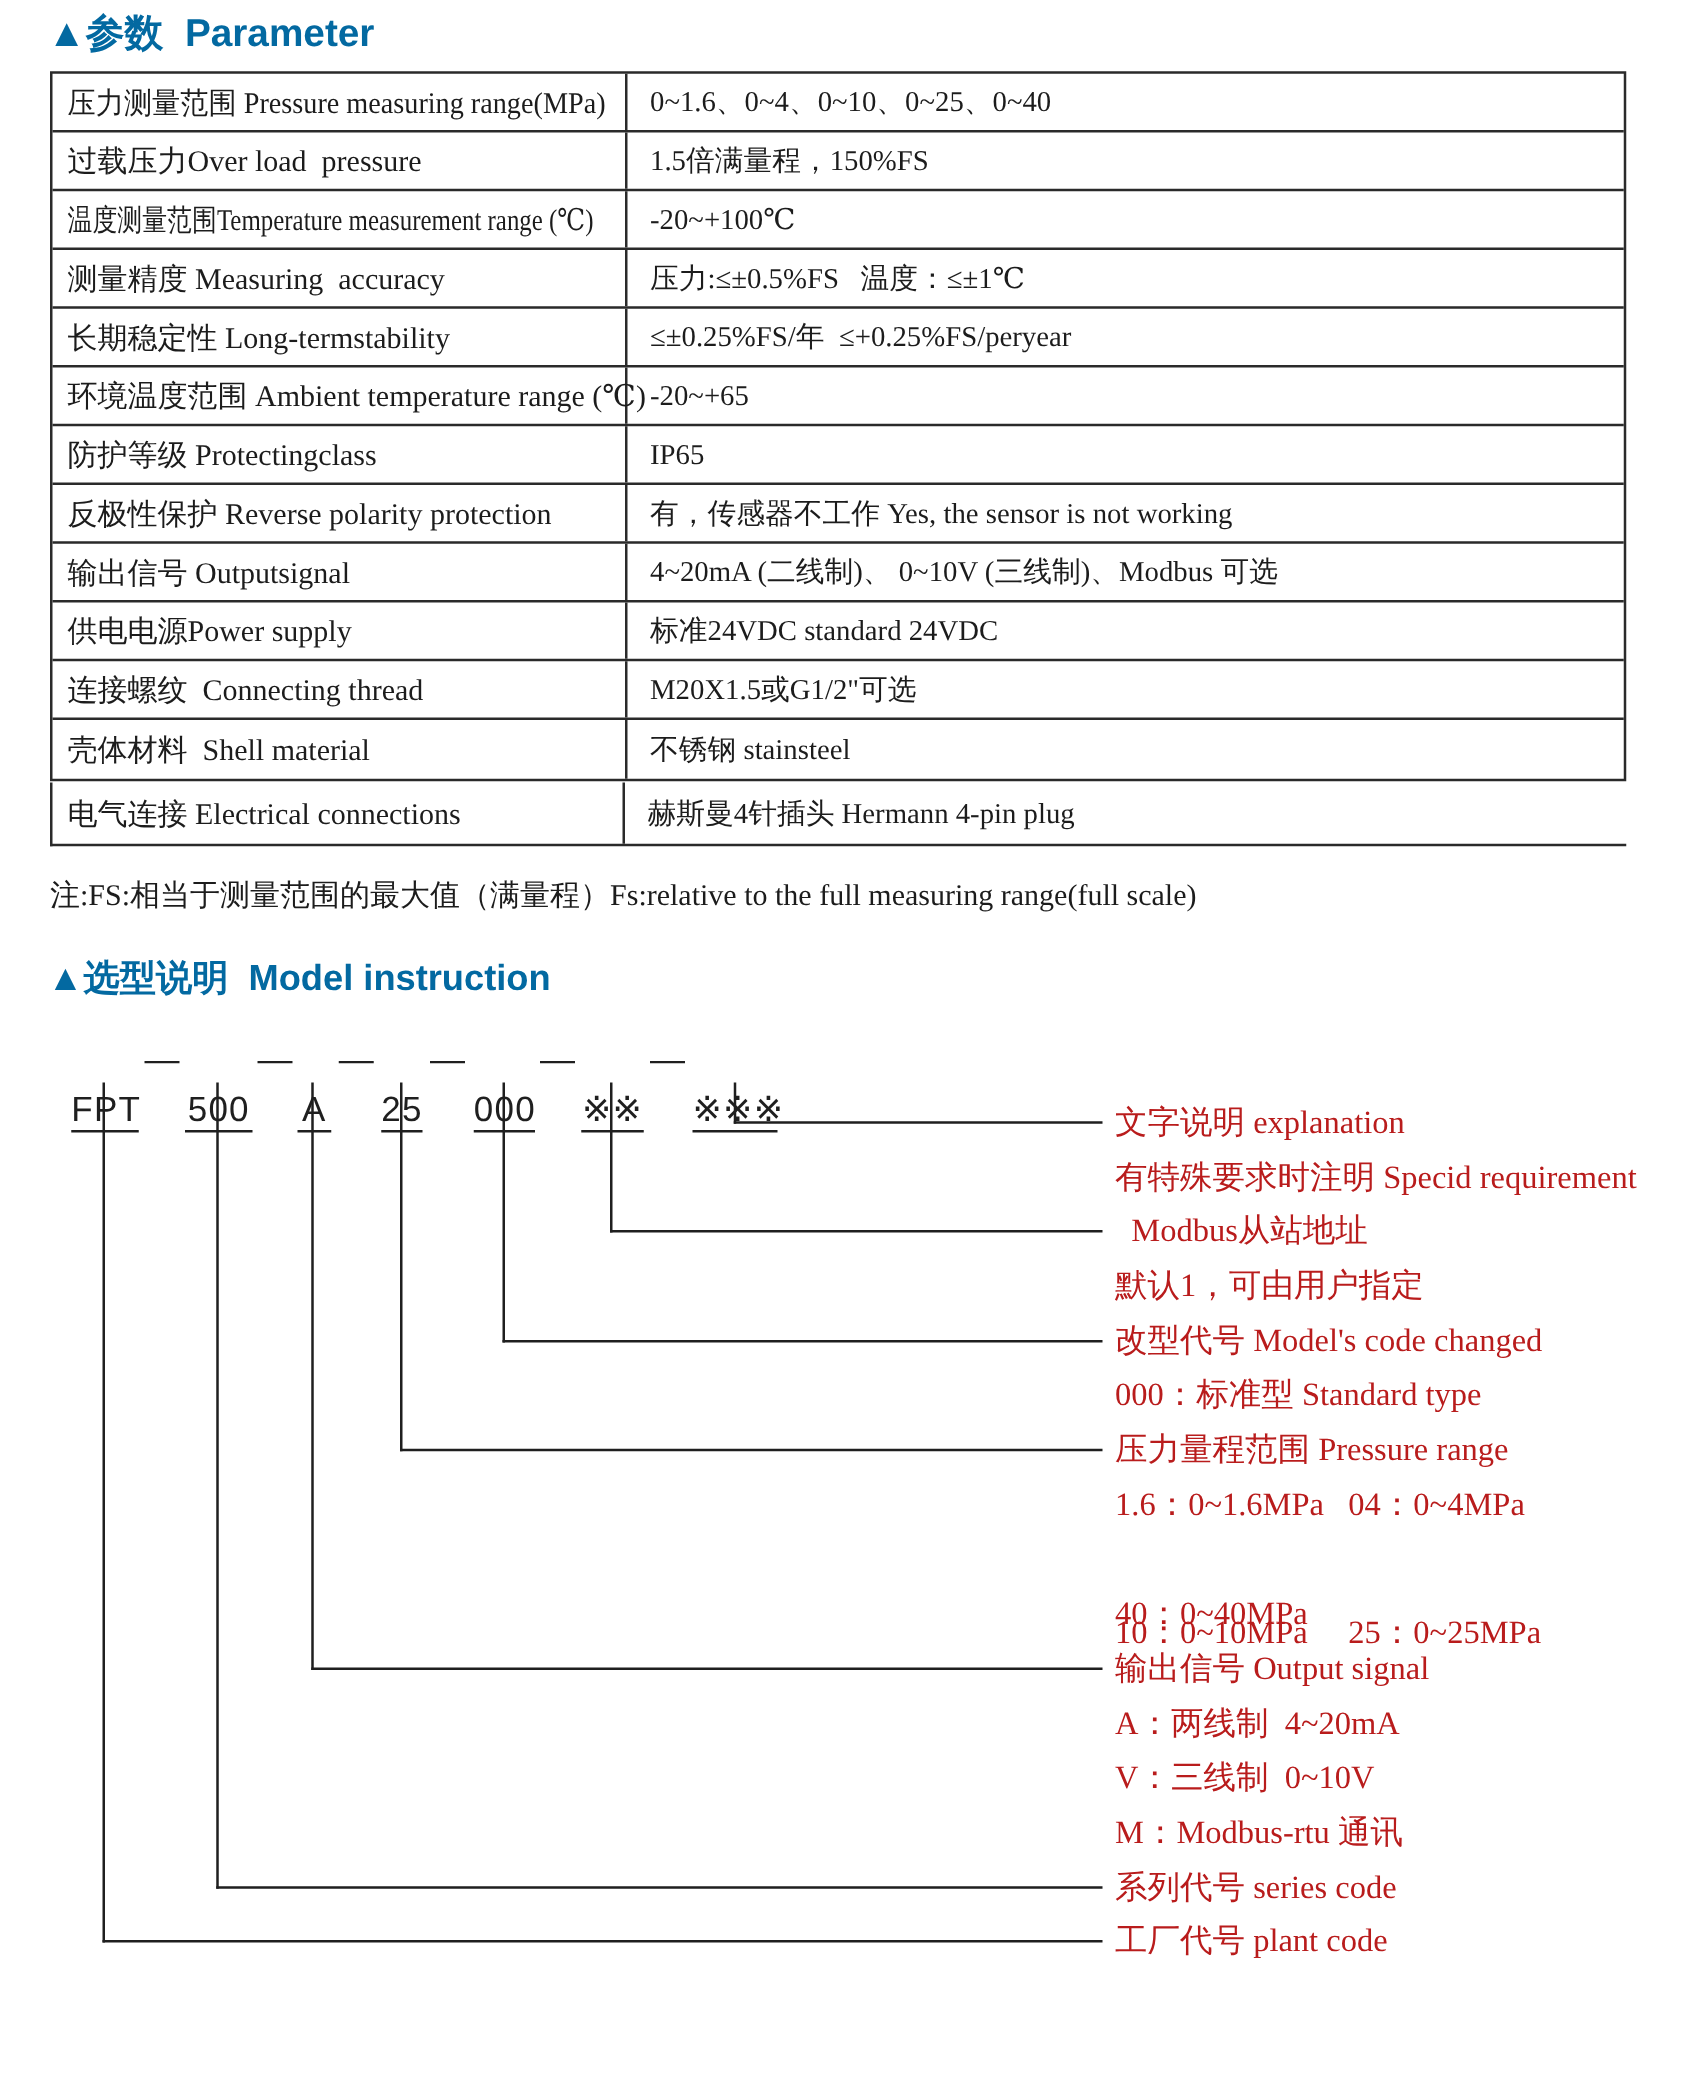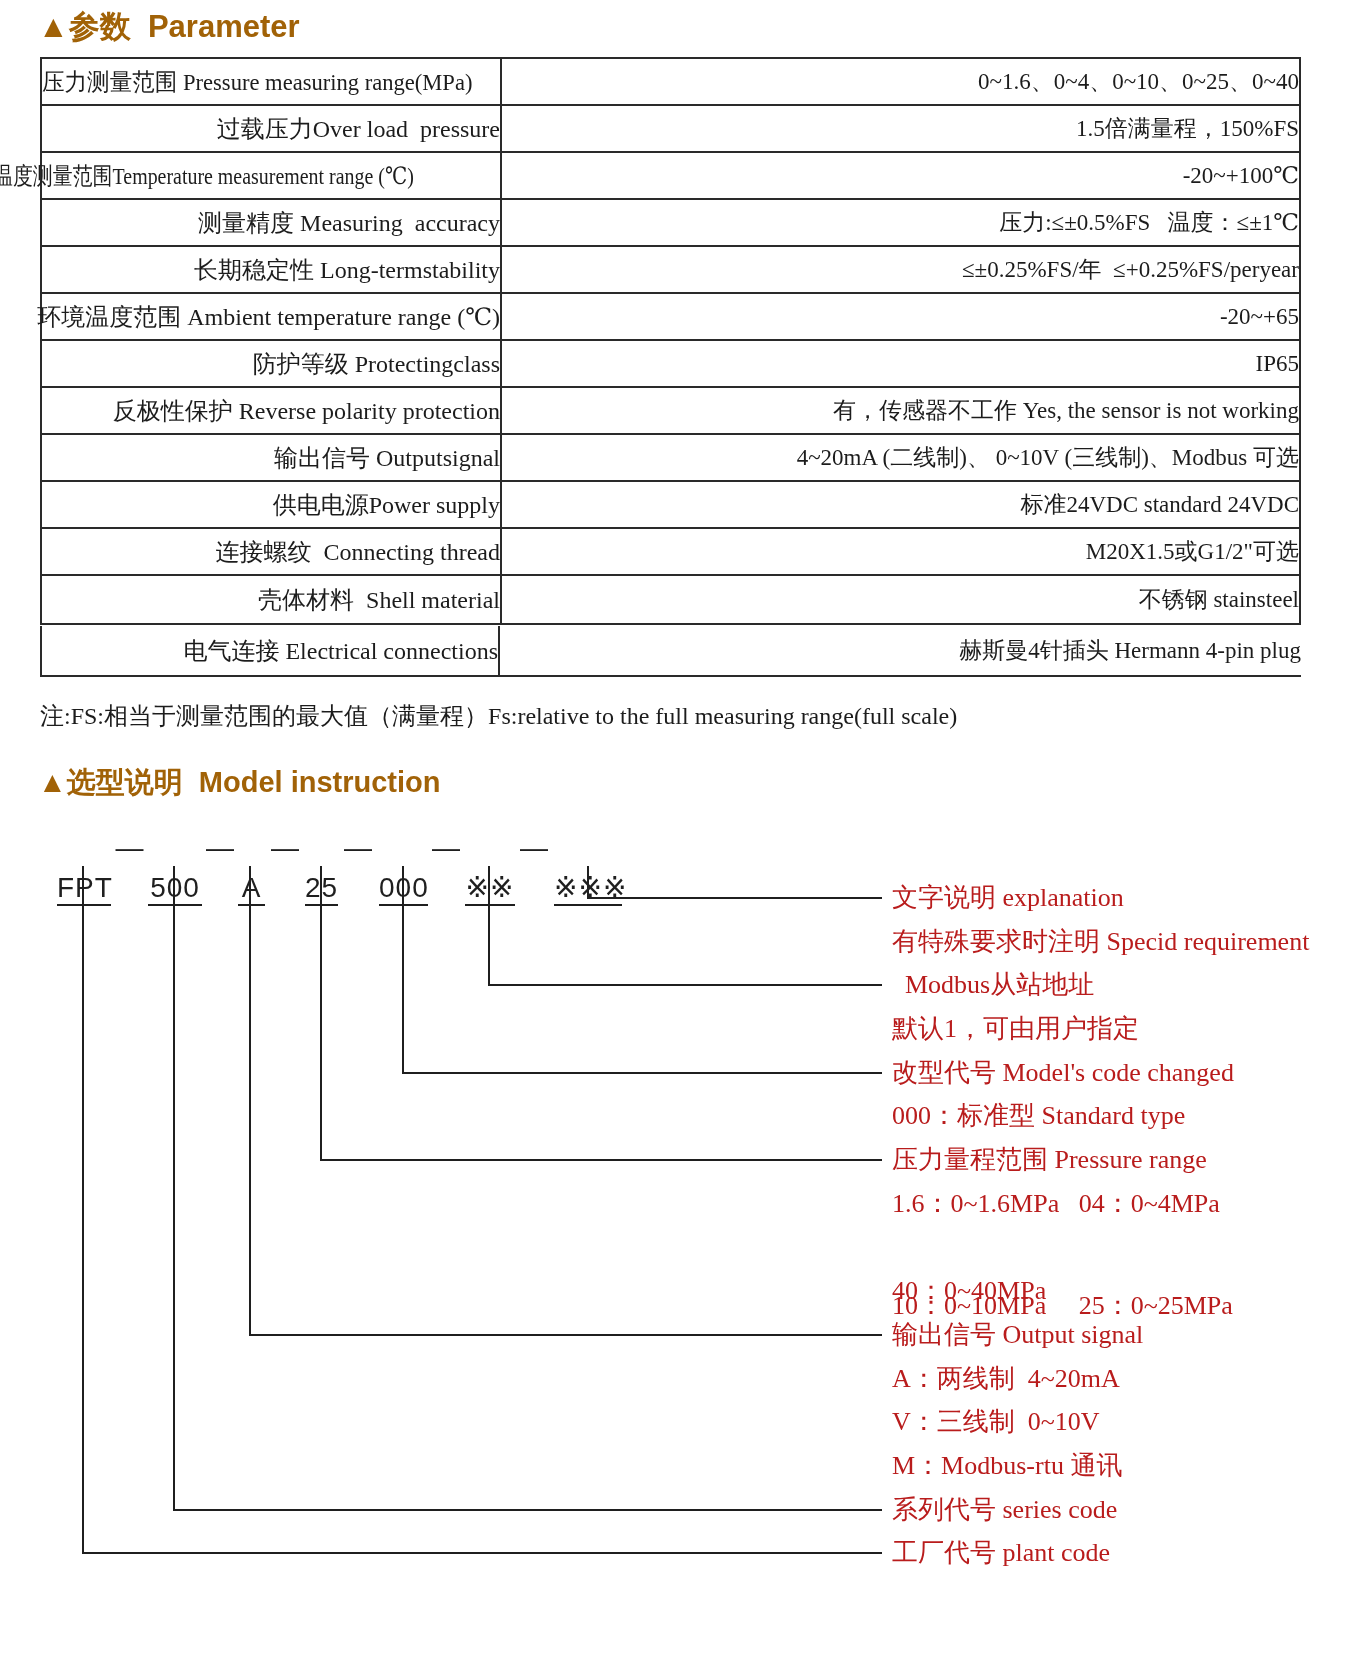--- a/index.html
+++ b/index.html
@@ -8,42 +8,42 @@
     width:1363px;height:1661px;
     background:#ffffff;
     color:#1c1c1c;
     font-family:"Liberation Serif","DejaVu Serif",serif;
     overflow:hidden;
   }
   .heading{
     position:absolute;left:38px;
     font-family:"Liberation Sans","DejaVu Sans",sans-serif;
     font-weight:bold;
-    color:#a16207;
+    color:#0369a1;
     white-space:pre;
   }
   #param-title{top:6px;font-size:31px;}
   #model-title{top:763px;font-size:29px;}
 
   
   #param-table{
     position:absolute;left:40px;top:57px;width:1261px;
     box-sizing:border-box;
     border:2.5px solid #2a2a2a;
   }
   .prow{
     display:flex;align-items:stretch;height:47px;
     border-bottom:2px solid #2a2a2a;
     box-sizing:border-box;
   }
   #param-table .prow:last-child{border-bottom:none;}
   .pcell{
     display:flex;align-items:center;
     box-sizing:border-box;
-    white-space:pre;overflow:visible;justify-content:flex-end;
+    white-space:pre;overflow:visible;
   }
   .plabel{
     width:460px;min-width:460px;
     border-right:2px solid #2a2a2a;
     padding-left:12px;
     font-size:24px;
   }
   .pvalue{
     flex:1;padding-left:18px;
     font-size:23px;

